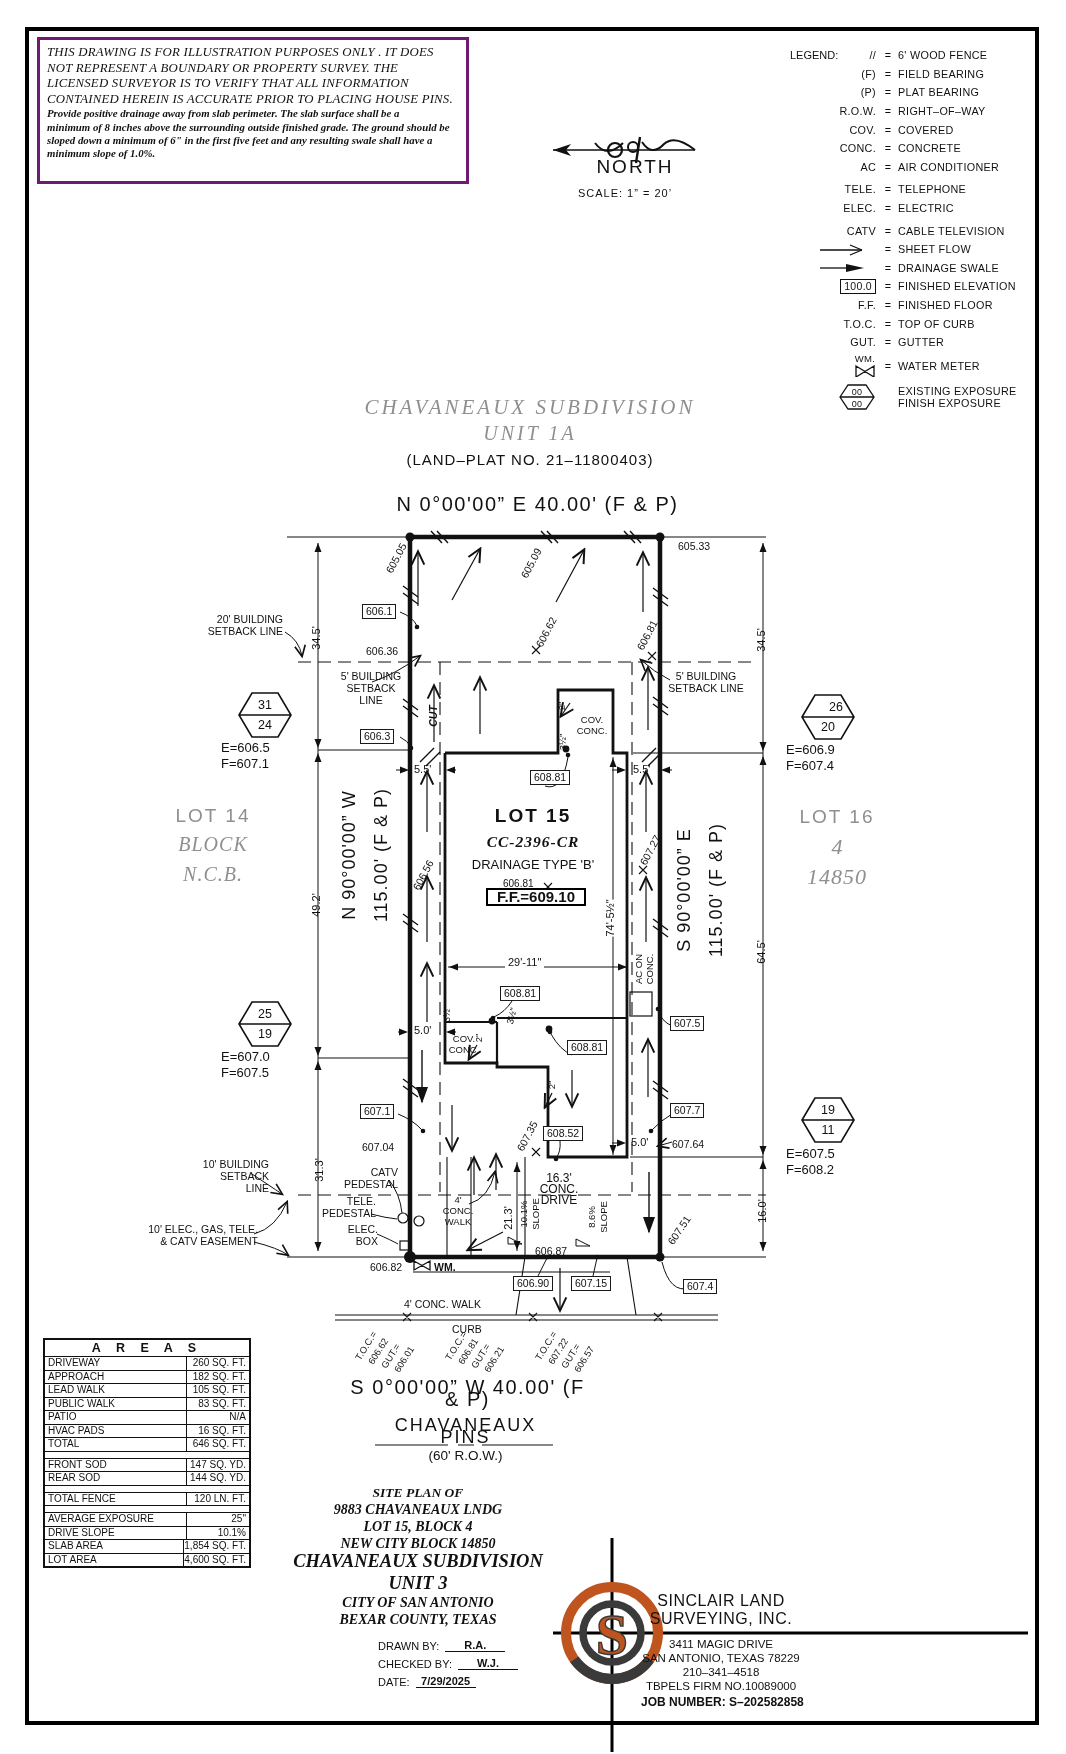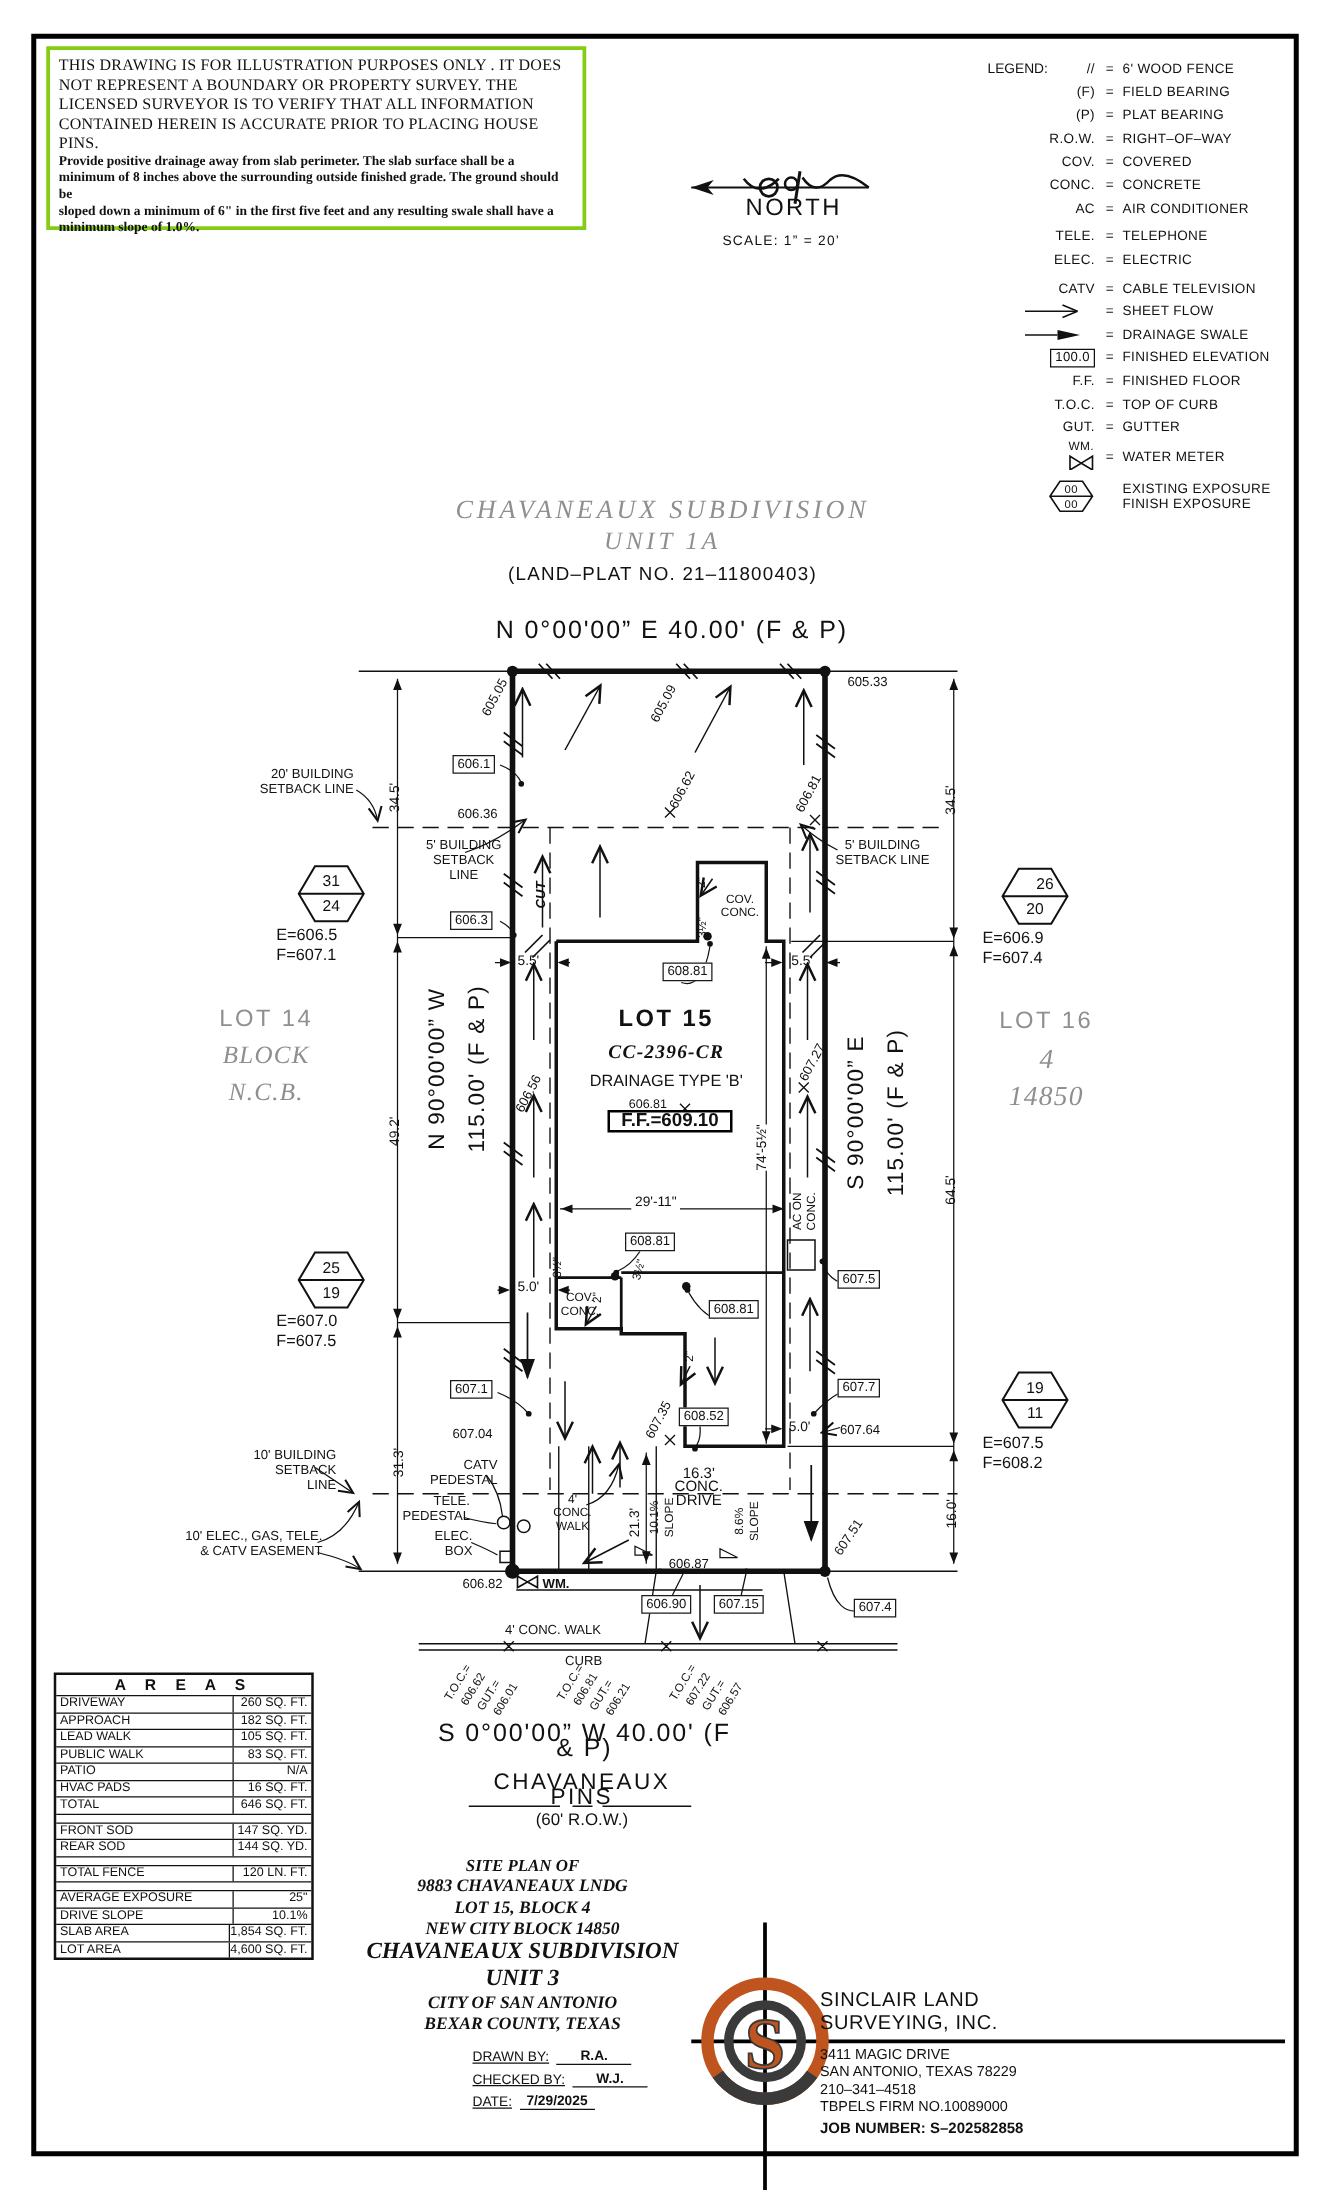--- a/index.html
+++ b/index.html
@@ -7,41 +7,41 @@
   .abs{position:absolute;}
   .frame{position:absolute;left:25px;top:27px;width:1006px;height:1690px;border:4px solid #000;}
   .lbl{position:absolute;font-size:10.5px;line-height:12px;white-space:pre-line;color:#111;}
   .bx{border:1.6px solid #1a1a1a;background:#fff;padding:0 3px;line-height:13px;white-space:nowrap;}
   .dm{font-size:11px;}
   .ef{font-size:13px;line-height:15.5px;}
   .gray{color:#8f8f8f;}
   .ser{font-family:"Liberation Serif",serif;}
   .ctr{text-align:center;}
   .rt{text-align:right;}
-  .disc{position:absolute;left:37px;top:37px;width:412px;height:131px;border:3px solid #84cc16;padding:5px 7px;font-family:"Liberation Serif",serif;}
+  .disc{position:absolute;left:37px;top:37px;width:412px;height:131px;border:3px solid #701a75;padding:5px 7px;font-family:"Liberation Serif",serif;font-style:italic;}
   .disc .p1{font-size:12.8px;line-height:15.6px;letter-spacing:0.2px;}
   .disc .p2{font-size:10.8px;line-height:13.2px;font-weight:bold;}
   .legend{position:absolute;left:798px;top:46px;width:236px;}
   .lg-row{display:grid;grid-template-columns:80px 20px auto;height:18.6px;align-items:center;font-size:10.8px;letter-spacing:0.3px;}
   .lg-sym{text-align:right;padding-right:2px;white-space:nowrap;}
   .lg-eq{text-align:center;}
   .lg-box{display:inline-block;border:1.3px solid #111;padding:0 3px;font-size:10.5px;line-height:13px;}
   .sl{stroke:#111;stroke-width:1.3;fill:none;}
   .areas{position:absolute;left:43px;top:1338px;width:204px;border:2.2px solid #111;font-size:10px;background:#fff;}
   .ar-h{height:16px;line-height:16px;border-bottom:1.6px solid #111;text-align:center;font-weight:bold;letter-spacing:6px;font-size:12.5px;}
   .ar-r{display:flex;height:12.5px;line-height:12.5px;border-bottom:1px solid #111;}
   .ar-l{width:138px;padding-left:3px;border-right:1px solid #111;white-space:nowrap;}
   .ar-v{flex:1;text-align:right;padding-right:3px;white-space:nowrap;}
   .ar-s{height:6px;border-bottom:1px solid #111;}
   .areas .last{border-bottom:none;}
   .tb{position:absolute;left:290px;width:256px;text-align:center;font-family:"Liberation Serif",serif;font-style:italic;font-weight:bold;white-space:nowrap;}
   .dcd{position:absolute;left:378px;display:flex;font-size:11px;align-items:flex-end;}
-  .dcd .lab{margin-right:6px;text-decoration:underline;}
+  .dcd .lab{margin-right:6px;}
   .dcd .val{min-width:52px;text-align:center;border-bottom:1.6px solid #111;padding:0 4px;font-weight:bold;}
-  .firmtxt{position:absolute;left:656px;width:160px;text-align:left;white-space:nowrap;}
+  .firmtxt{position:absolute;left:641px;width:160px;text-align:center;white-space:nowrap;}
   .toc{position:absolute;font-size:9.3px;transform:rotate(-58deg);transform-origin:left bottom;white-space:nowrap;}
   svg{display:block;}
 </style>
 </head>
 <body>
 
 <div class="frame"></div>
 
 <svg class="abs" style="left:0;top:0;pointer-events:none" width="1066" height="1754" viewBox="0 0 1066 1754">
   <defs>

